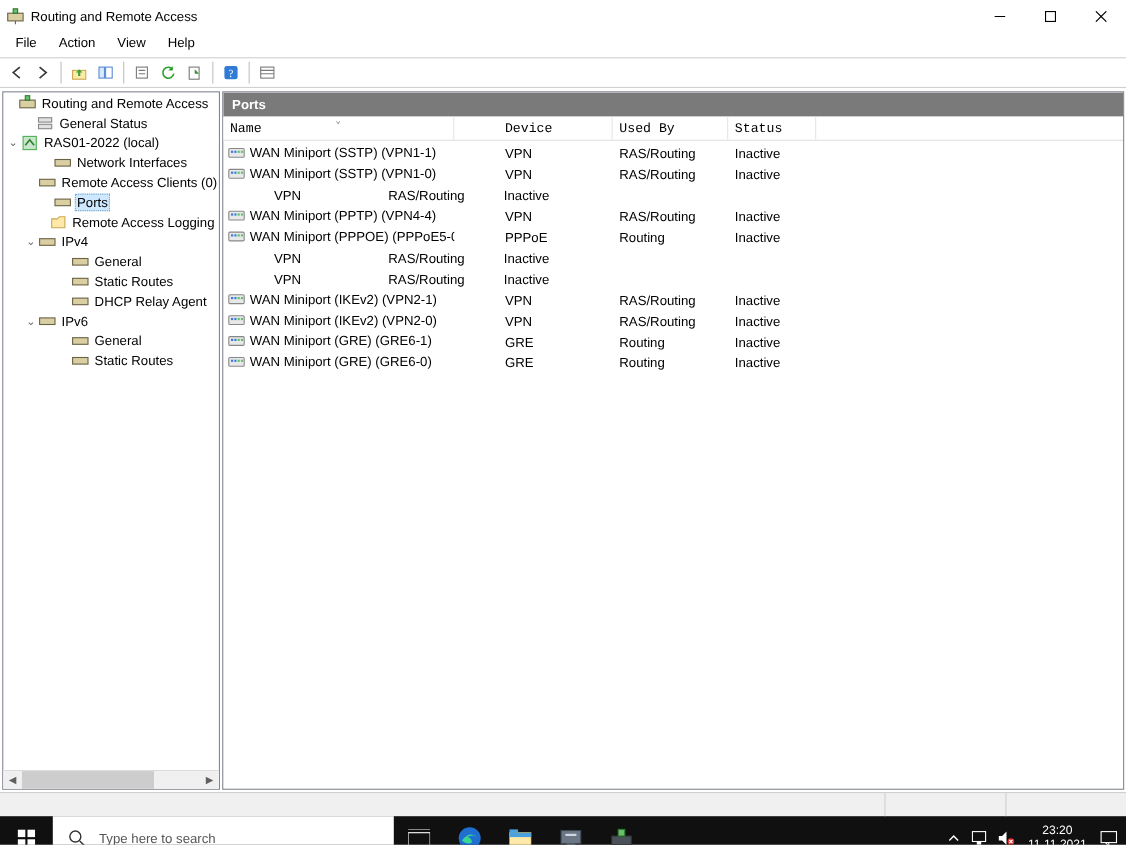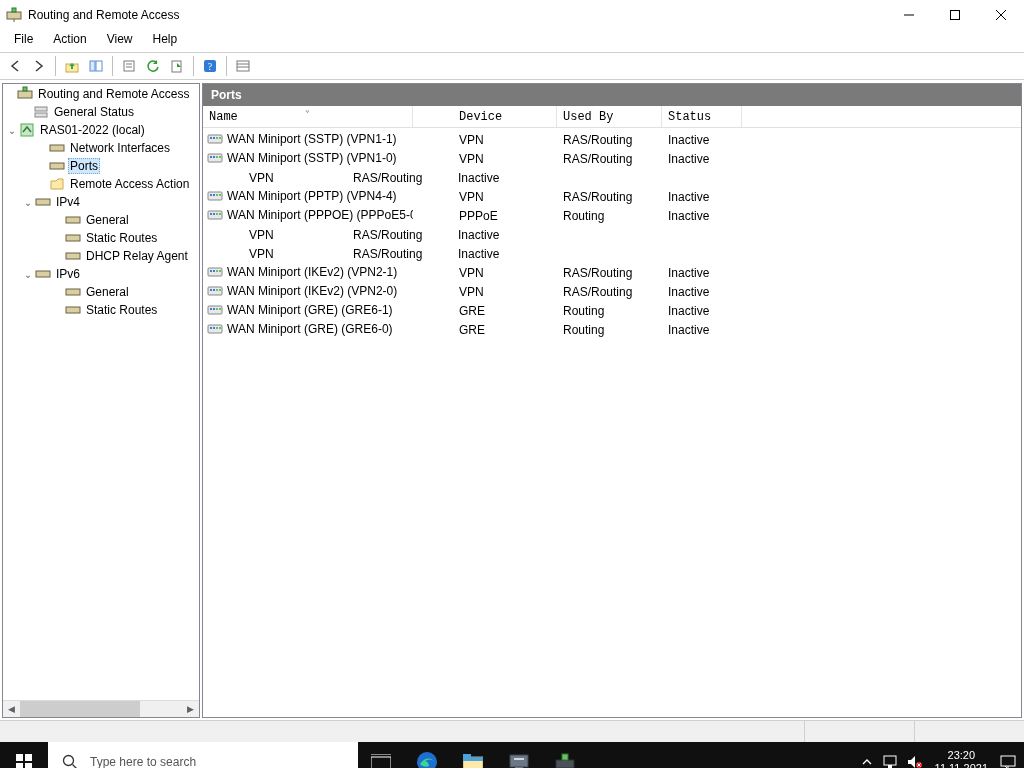--- a/index.html
+++ b/index.html
@@ -187,37 +187,46 @@
       </div>
       <div class="tree-row" style="padding-left:32px">
         <span class="exp"></span>
         <span class="ticon">
             <svg width="16" height="16">
               <rect x="1" y="5" width="14" height="6" fill="#d9cfa3" stroke="#6b6244"></rect>
             </svg>
           </span>
         <span class="label">Network Interfaces</span>
       </div>
+      <div class="tree-row" style="padding-left:32px">
+        <span class="exp"></span>
+        <span class="ticon">
+            <svg width="16" height="16">
+              <rect x="1" y="5" width="14" height="6" fill="#d9cfa3" stroke="#6b6244"></rect>
+            </svg>
+          </span>
+        <span class="label">Remote Access Clients (0)</span>
+      </div>
       <div class="tree-row selected" style="padding-left:32px">
         <span class="exp"></span>
         <span class="ticon">
             <svg width="16" height="16">
               <rect x="1" y="5" width="14" height="6" fill="#d9cfa3" stroke="#6b6244"></rect>
             </svg>
           </span>
         <span class="label">Ports</span>
       </div>
       <div class="tree-row" style="padding-left:32px">
         <span class="exp"></span>
         <span class="ticon">
             <svg width="16" height="16">
               <path d="M2 5 L7 5 L9 3 L14 3 L14 13 L2 13 Z" fill="#ffe9a8" stroke="#c9a94e"></path>
             </svg>
           </span>
-        <span class="label">Remote Access Action</span>
+        <span class="label">Remote Access Logging</span>
       </div>
       <div class="tree-row" style="padding-left:18px">
         <span class="exp">⌄</span>
         <span class="ticon">
             <svg width="16" height="16">
               <rect x="1" y="5" width="14" height="6" fill="#d9cfa3" stroke="#6b6244"></rect>
             </svg>
           </span>
         <span class="label">IPv4</span>
       </div>

